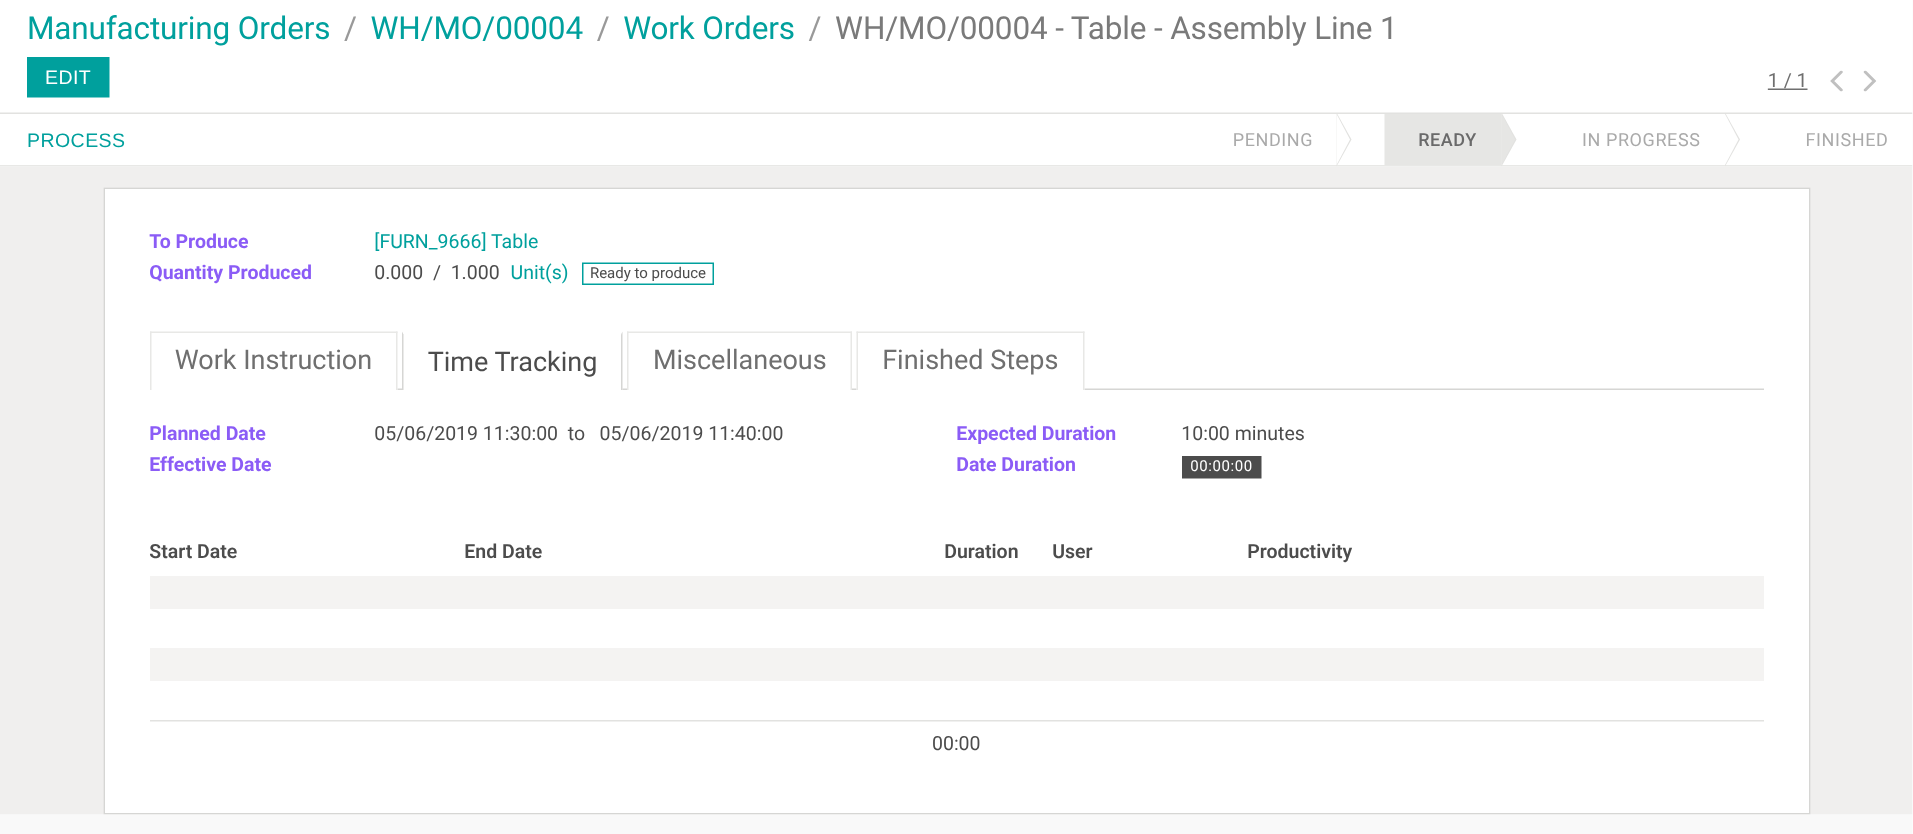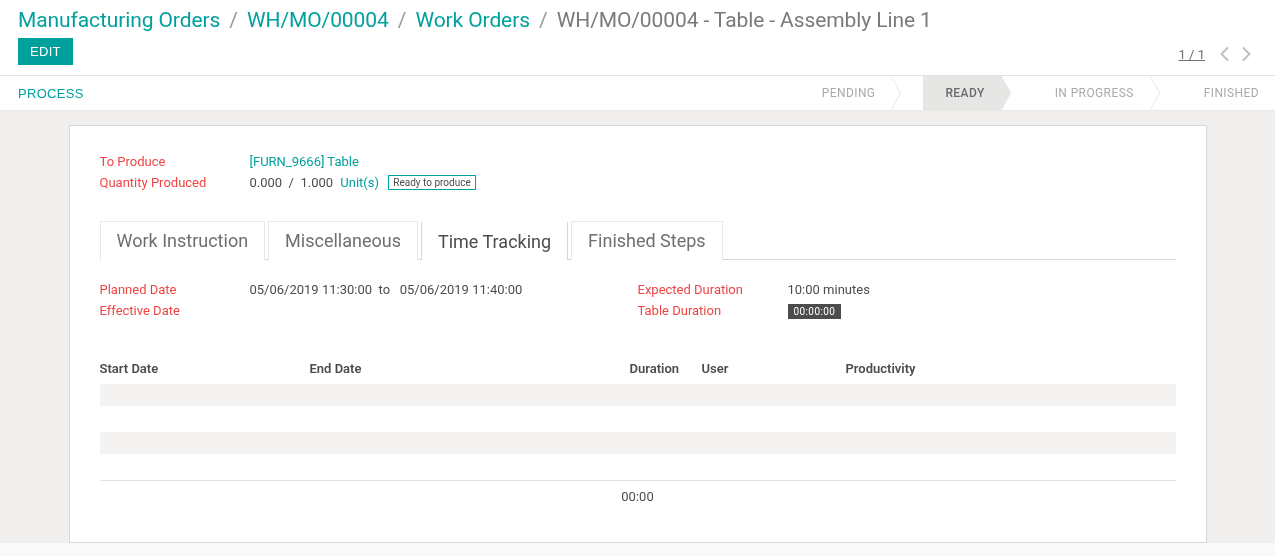--- a/index.html
+++ b/index.html
@@ -123,21 +123,21 @@
     justify-content: center;
   }
   .sheet {
     width: 1138px;
     background: #fff;
     border: 1px solid #d6d6d4;
     padding: 28px 30px 0 30px;
     min-height: 418px;
   }
   .field-row { display: flex; margin-bottom: 6px; }
-  .field-label { width: 150px; color: #ef4444; font-weight: 400; font-size: 13px; }
+  .field-label { width: 150px; color: #8b5cf6; font-weight: 700; font-size: 13px; }
   .field-value { color: #4c4c4c; font-size: 13px; }
   .link-teal { color: #00a09d; cursor: pointer; }
   .badge-outline {
     display: inline-block;
     border: 1px solid #00a09d;
     color: #4c4c4c;
     font-size: 10px;
     padding: 1px 4px;
     margin-left: 6px;
     vertical-align: 1px;
@@ -183,21 +183,21 @@
   .thead {
     display: flex;
     font-weight: 600;
     color: #4c4c4c;
     font-size: 13px;
     padding-bottom: 8px;
   }
   .th-start { width: 210px; }
   .th-end   { width: 320px; }
   .th-dur   { width: 72px; }
-  .th-user  { width: 144px; }
+  .th-user  { width: 130px; }
   .th-prod  { flex: 1; }
   .trow {
     background: #f4f3f2;
     height: 22px;
     margin-bottom: 26px;
   }
   .tfoot {
     border-top: 1px solid #e2e2e0;
     text-align: center;
     padding-top: 8px;
@@ -264,22 +264,22 @@
           &nbsp;<span>/</span>&nbsp;
           <span>1.000</span>
           <span class="link-teal" style="margin-left:4px">Unit(s)</span>
           <span class="badge-outline">Ready to produce</span>
         </div>
       </div>
 
       <div class="notebook">
         <div class="tabs" id="tabs-container">
             <div class="tab">Work Instruction</div>
+            <div class="tab active">Time Tracking</div>
             <div class="tab">Miscellaneous</div>
-            <div class="tab active">Time Tracking</div>
             <div class="tab">Finished Steps</div>
           </div>
 
         <div class="tab-content">
           <div class="two-col">
             <div class="col">
               <div class="field-row">
                 <div class="field-label">Planned Date</div>
                 <div class="field-value">
                   <span>05/06/2019 11:30:00</span>
@@ -291,21 +291,21 @@
                 <div class="field-label">Effective Date</div>
                 <div class="field-value"></div>
               </div>
             </div>
             <div class="col">
               <div class="field-row">
                 <div class="field-label">Expected Duration</div>
                 <div class="field-value">10:00 minutes</div>
               </div>
               <div class="field-row">
-                <div class="field-label">Table Duration</div>
+                <div class="field-label">Date Duration</div>
                 <div class="field-value">
                   <span class="real-duration-badge">00:00:00</span>
                 </div>
               </div>
             </div>
           </div>
 
           <div class="table-area">
             <div class="thead">
               <div class="th-start">Start Date</div>

